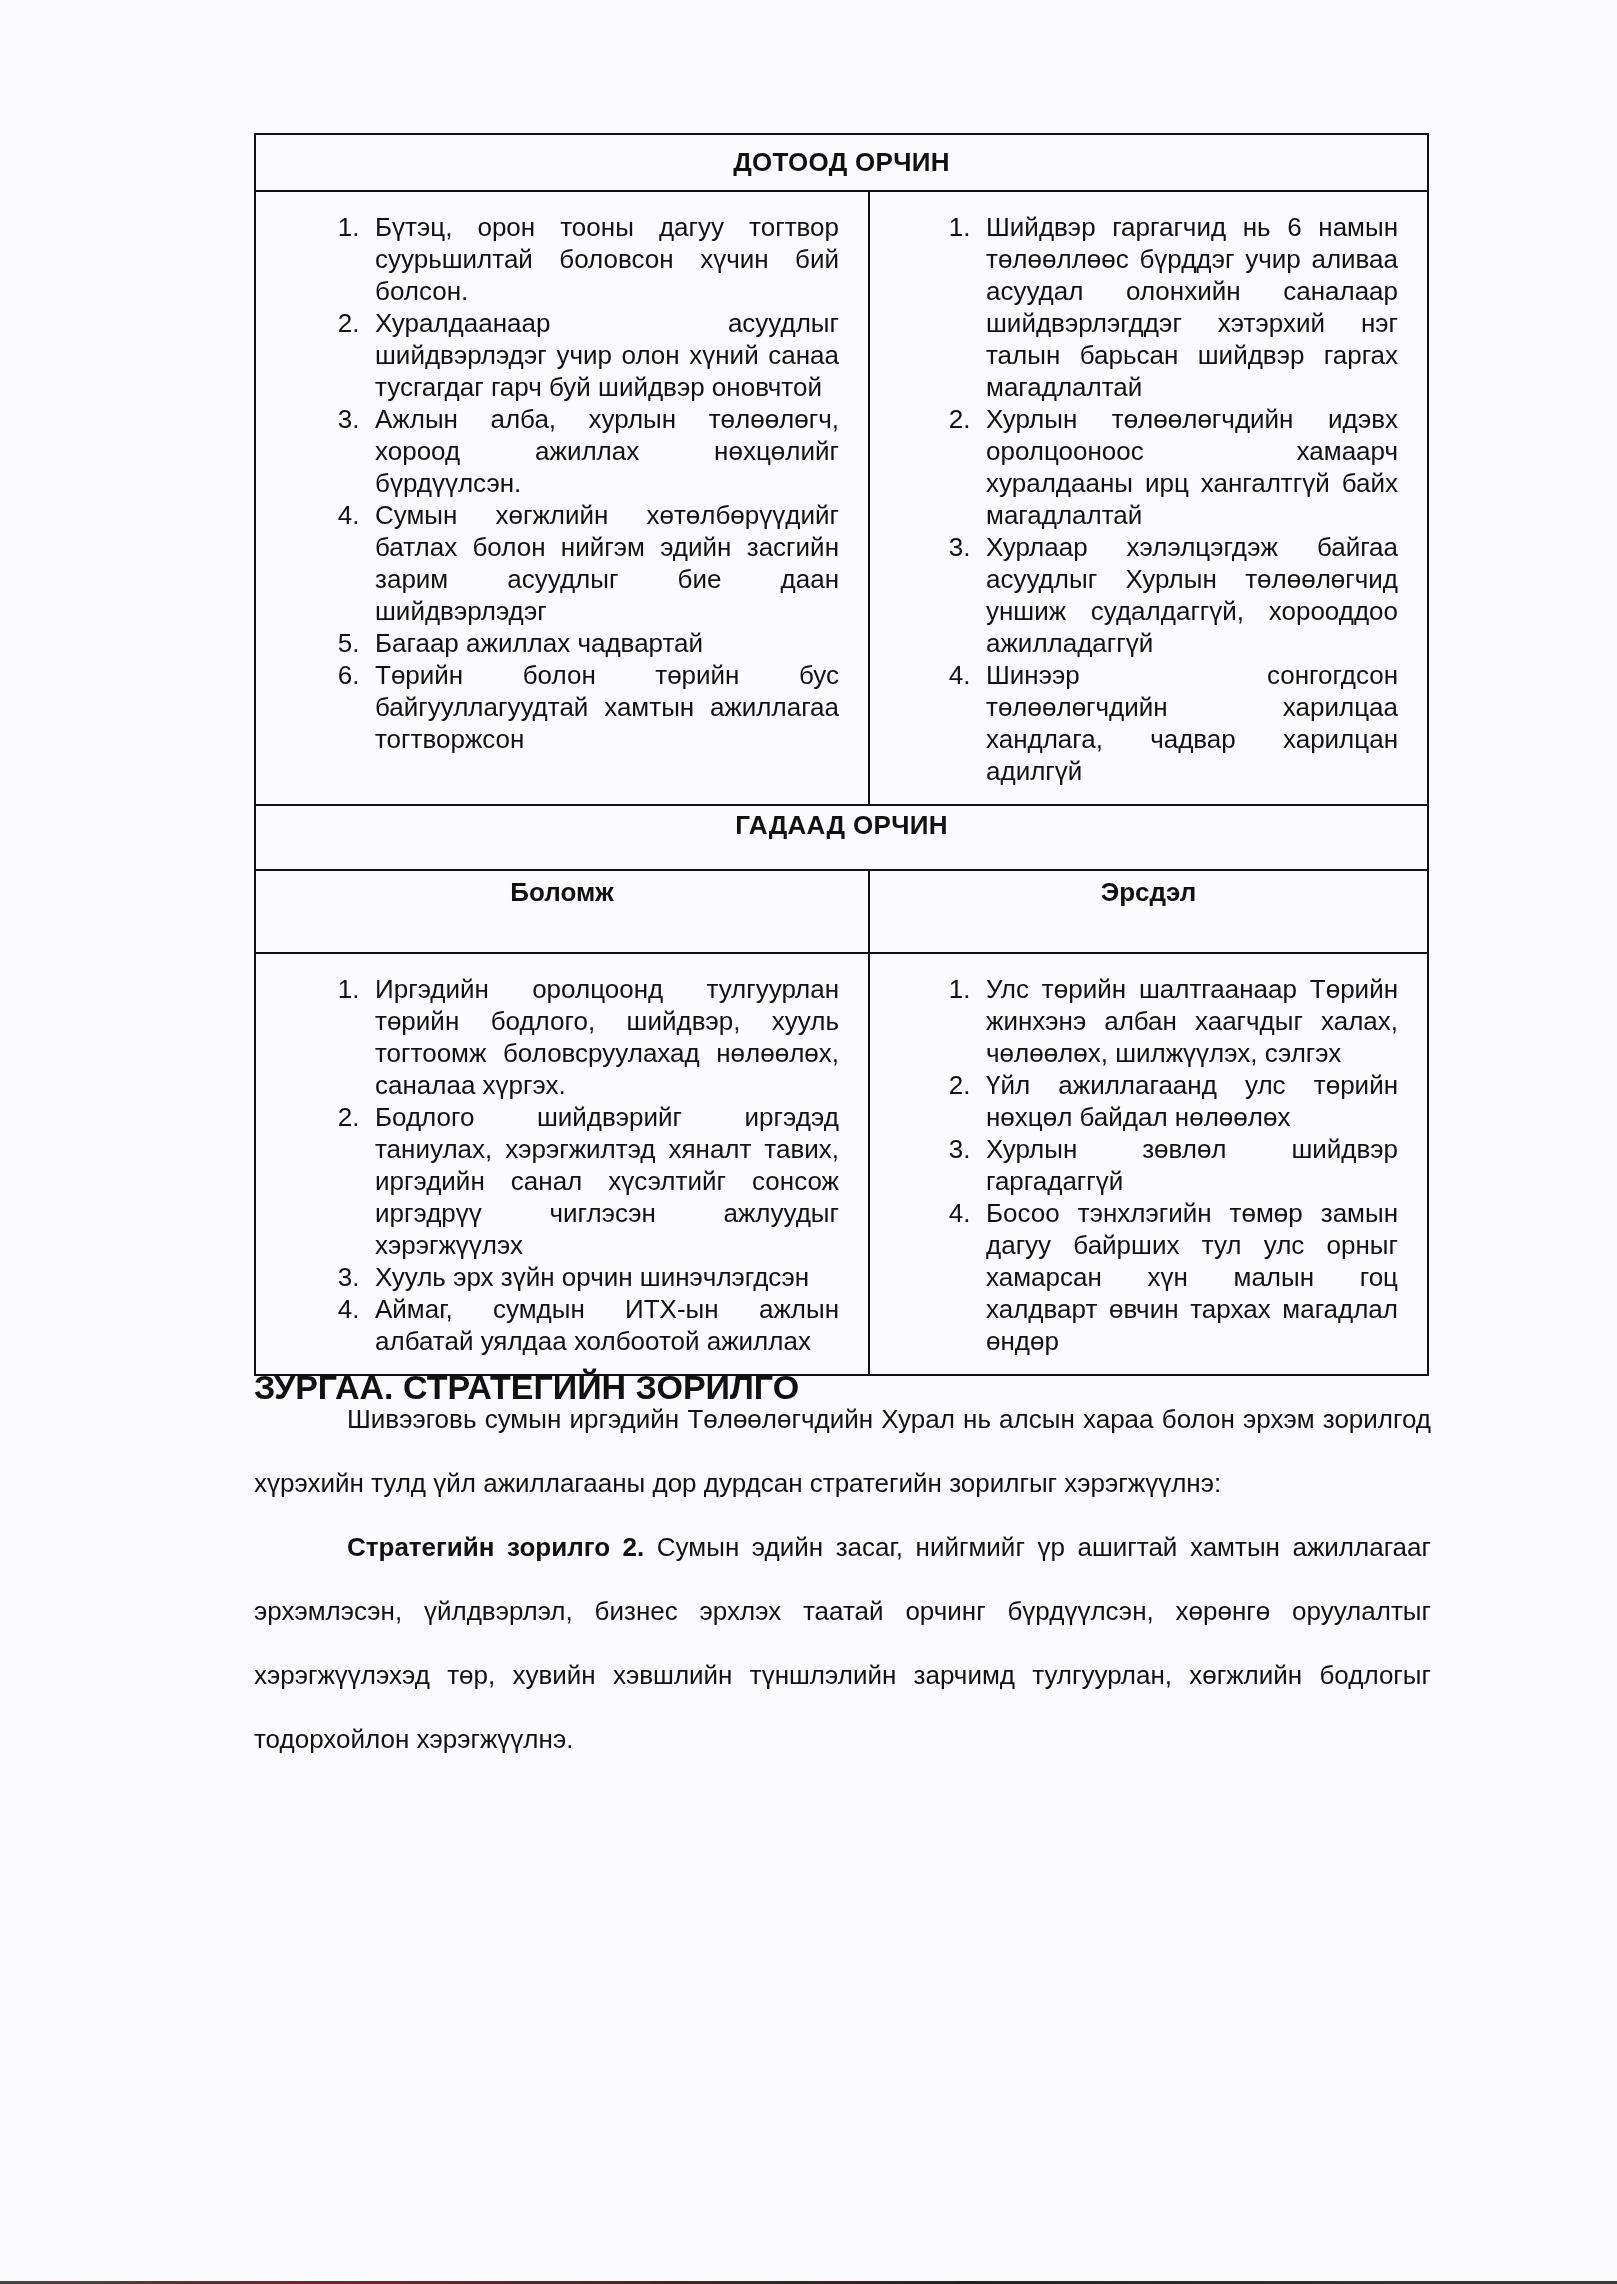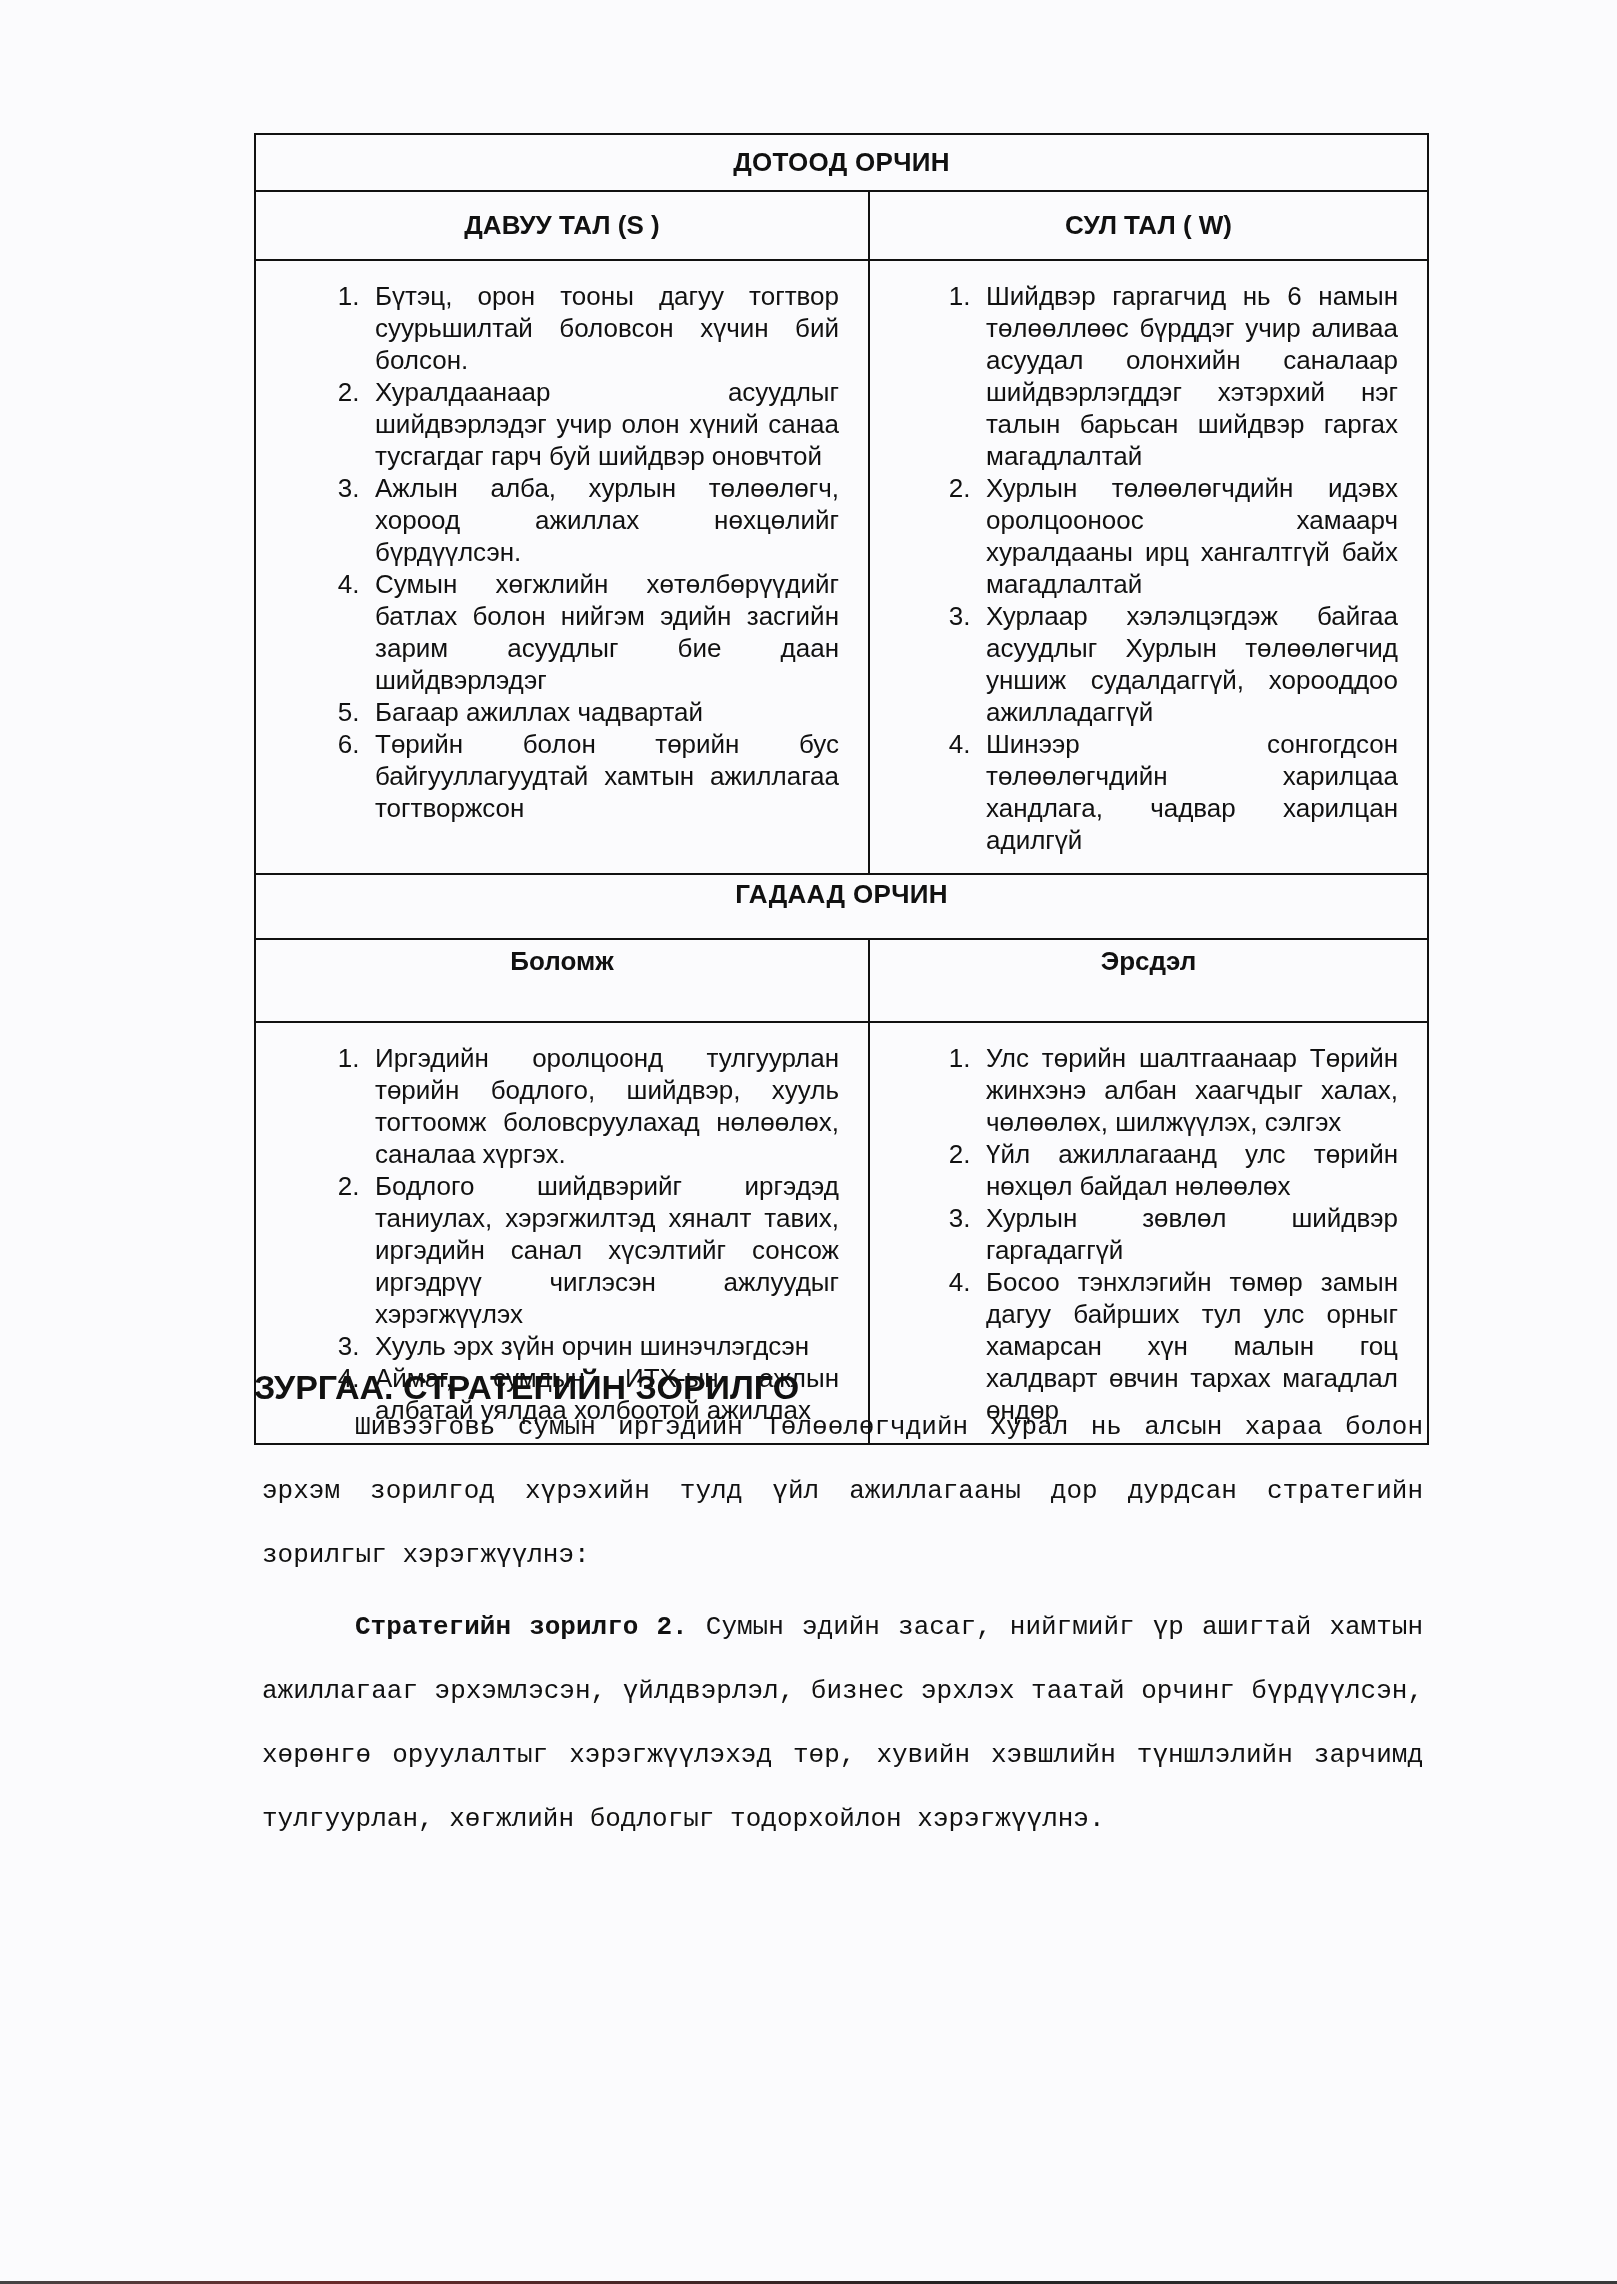--- a/index.html
+++ b/index.html
@@ -44,40 +44,36 @@
 
   
   .body-text {
     position: absolute; left: 254px; width: 1177px;
     font-size: 26px; line-height: 64px;
   }
   .heading {
     position: absolute; left: 254px; top: 1368px;
     font-weight: bold; font-size: 34px;
   }
-  .para { text-align: justify; text-align-last: left; text-indent: 93px; margin: 8px; font-family: Liberation Mono, monospace; }
+  .para { text-align: justify; text-align-last: left; text-indent: 93px; margin: 0; }
   .para b { font-weight: bold; }
 </style>
 </head>
 <body>
 
 <div class="page">
 
   <table class="swot">
     <colgroup>
         <col class="c1">
         <col class="c2">
       </colgroup>
     <tbody>
       <tr class="sec-head">
         <td colspan="2">ДОТООД ОРЧИН</td>
-      </tr>
-      <tr class="col-head">
-        <td>ДАВУУ ТАЛ (S )</td>
-        <td>СУЛ ТАЛ ( W)</td>
       </tr>
       <tr>
         <td class="left">
           <ol class="cell-list">
               <li>
                 <span class="num">1.</span>
                 <span class="txt">Бүтэц, орон тооны дагуу тогтвор суурьшилтай боловсон хүчин бий болсон.</span>
               </li>
               <li>
                 <span class="num">2.</span>

